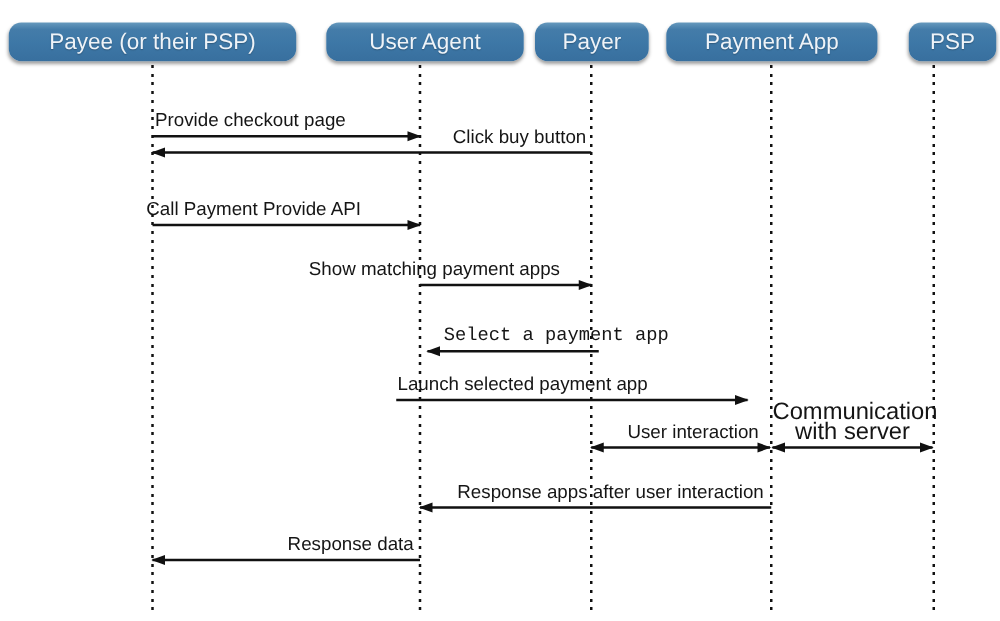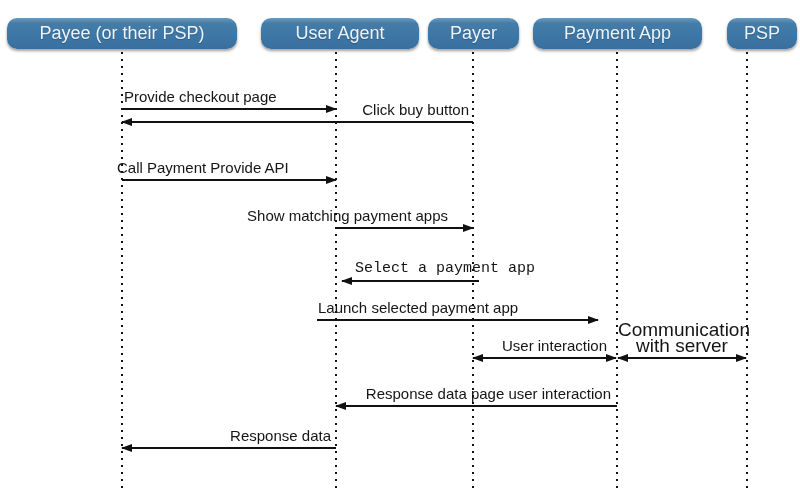--- a/index.html
+++ b/index.html
@@ -173,21 +173,21 @@
     <div class="msg-line both"></div>
   </div>
 
   <div class="message" style="left:618px; top:322px; width:128px;">
     <span class="msg-label2">Communication</span>
     <span class="msg-label2">with server</span>
     <div class="msg-line both" style="margin-top:3px;"></div>
   </div>
 
   <div class="message" style="left:336px; top:384px; width:281px;">
-    <span class="msg-label ta-right" style="padding-right:6px;">Response data page user interaction</span>
+    <span class="msg-label ta-right" style="padding-right:6px;">Response apps after user interaction</span>
     <div class="msg-line left"></div>
   </div>
 
   <div class="message" style="left:122px; top:426px; width:214px;">
     <span class="msg-label ta-right" style="padding-right:5px;text-align:right;">Response data</span>
     <div class="msg-line left"></div>
   </div>
 
 </div>
 

